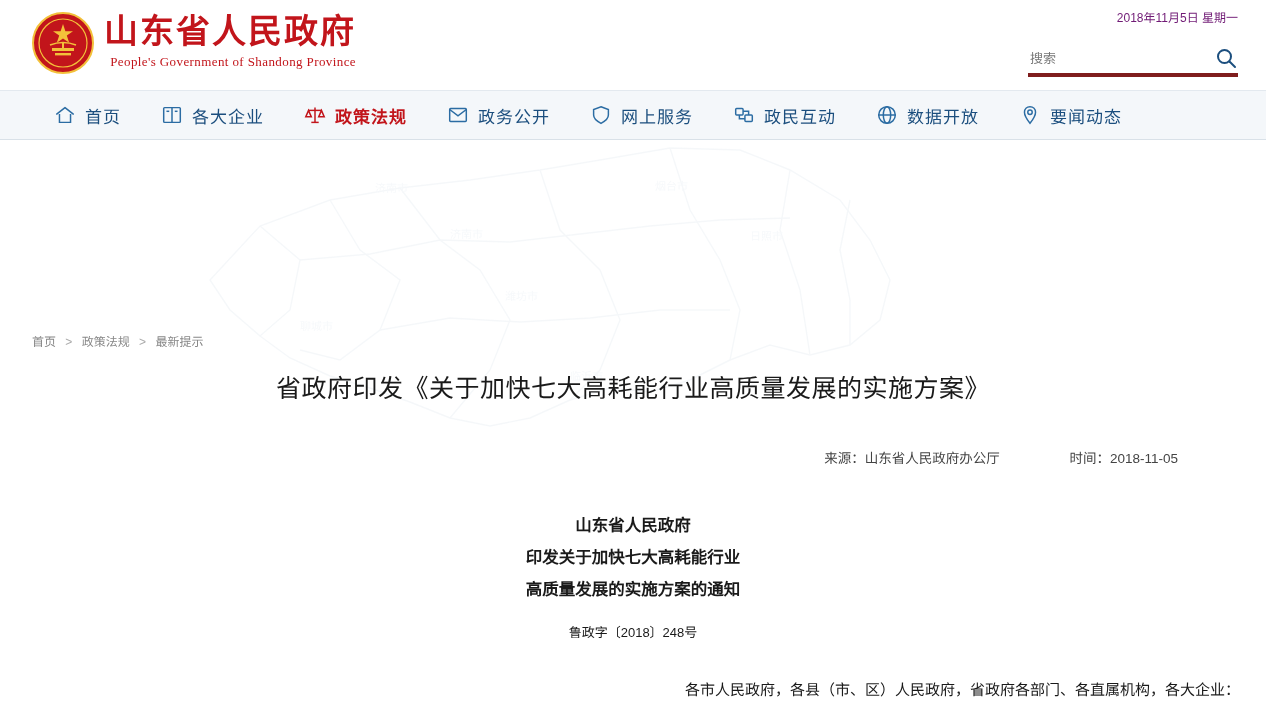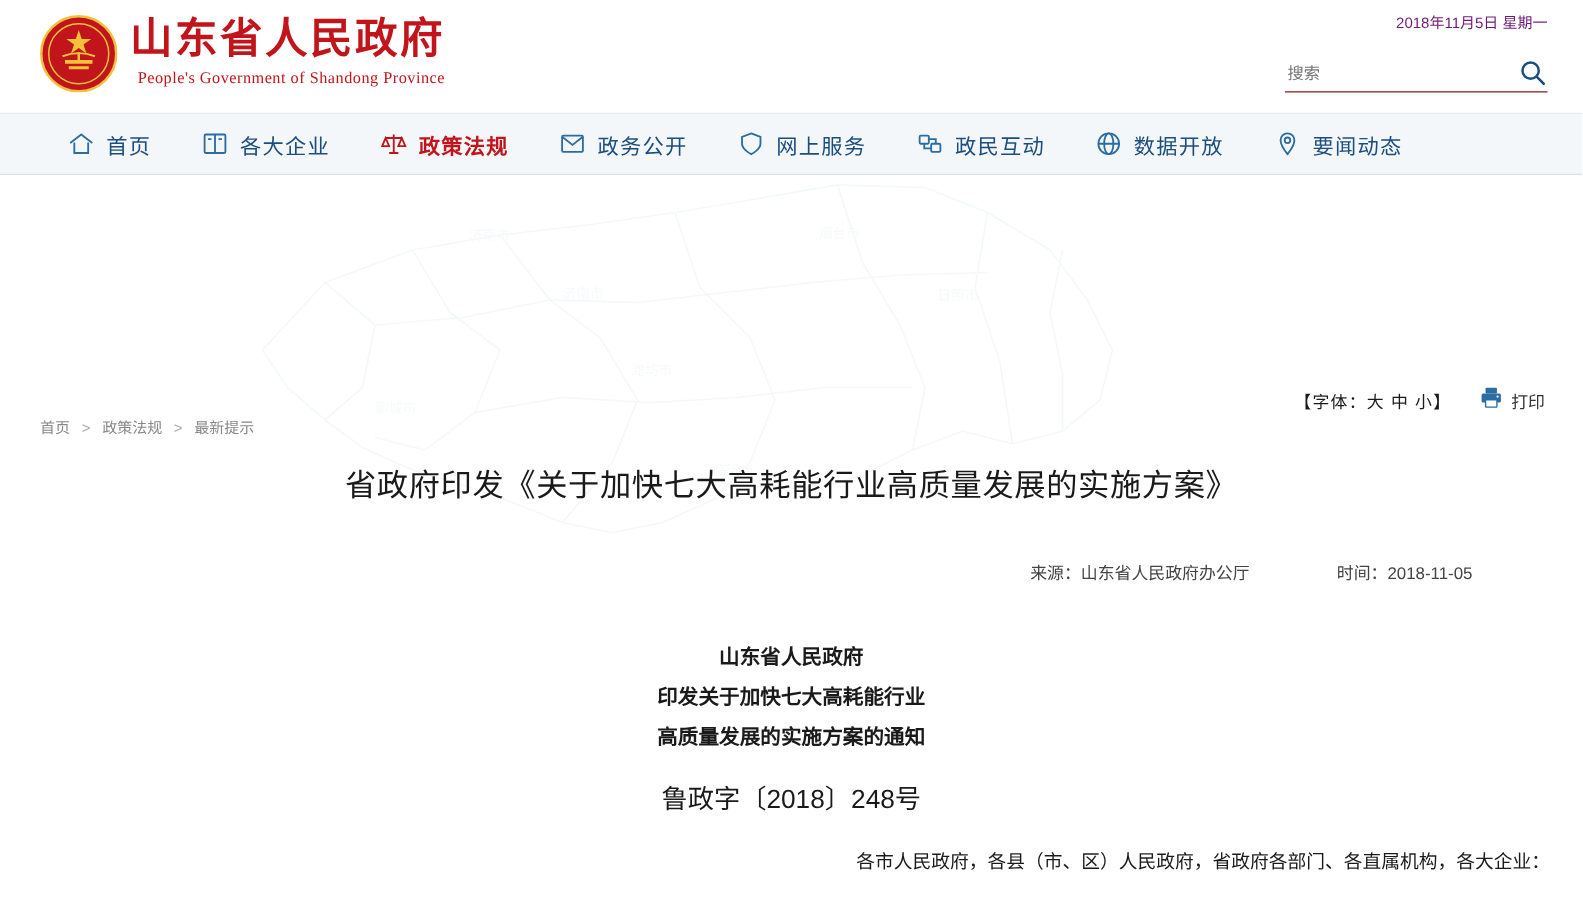--- a/index.html
+++ b/index.html
@@ -63,21 +63,21 @@
     font-size: 12px;
     color: #701a75;
     white-space: nowrap;
   }
 
   .search-box {
     position: absolute;
     right: 28px;
     top: 45px;
     width: 210px;
-    border-bottom: 1px solid #7f1d1d;
+    border-bottom: 4px solid #7f1d1d;
     height: 28px;
   }
   .search-box input {
     border: none;
     outline: none;
     background: transparent;
     font-size: 13px;
     color: #666;
     width: 170px;
     height: 26px;
@@ -212,21 +212,21 @@
     font-size: 16.5px;
     color: #1a1a1a;
     line-height: 32px;
   }
   .doc-no {
     position: absolute;
     top: 482px;
     left: 0;
     width: 100%;
     text-align: center;
-    font-size: 21px;
+    font-size: 13px;
     color: #1a1a1a;
   }
 
   .body-text {
     position: absolute;
     left: 26px;
     right: 26px;
     top: 530px;
     font-size: 15px;
     color: #1a1a1a;
@@ -391,36 +391,20 @@
   </div>
 
   <div class="breadcrumb">
     <span class="crumb">首页</span>
     <span class="sep">&gt;</span>
     <span class="crumb">政策法规</span>
     <span class="sep">&gt;</span>
     <span class="crumb">最新提示</span>
   </div>
 
-  <div class="tools">
-    <span class="font-size-ctl">
-      <span>【字体：</span><span class="fs">大</span> <span class="fs">中</span> <span class="fs">小</span><span>】</span>
-    </span>
-    <span class="print-wrap">
-      <span>
-        <svg viewBox="0 0 22 22" width="20" height="20" fill="#2b6ca3">
-          <rect x="6" y="2.5" width="10" height="5" rx="0.6"></rect>
-          <rect x="2.5" y="7.5" width="17" height="8" rx="1.4"></rect>
-          <rect x="6" y="13" width="10" height="6.5" rx="0.6" fill="#ffffff" stroke="#2b6ca3" stroke-width="1.2"></rect>
-          <circle cx="16.6" cy="10.2" r="1" fill="#ffffff"></circle>
-        </svg>
-      </span>
-      <span class="print-label">打印</span>
-    </span>
-  </div>
 
   <div class="doc-title">省政府印发《关于加快七大高耗能行业高质量发展的实施方案》</div>
 
   <div class="meta-row">
     <span>来源：山东省人民政府办公厅</span>
     <span class="meta-time">时间：2018-11-05</span>
   </div>
 
   <div class="doc-head">
     <div>山东省人民政府</div>

